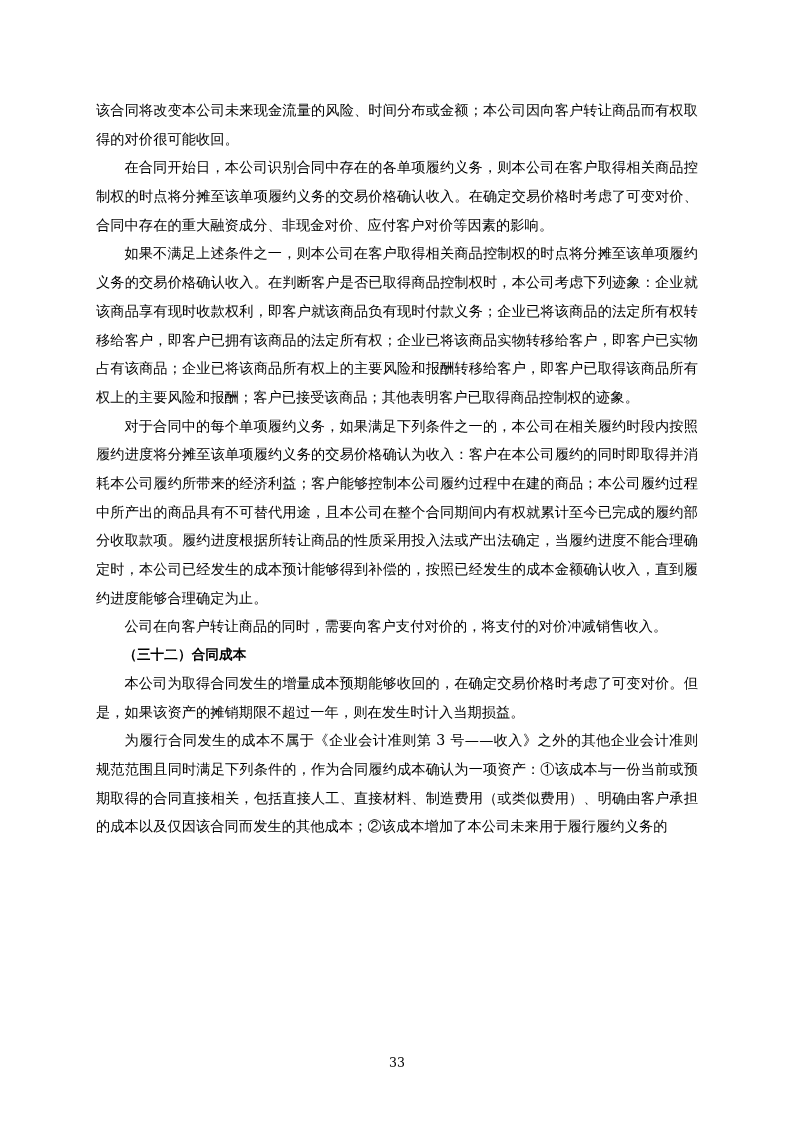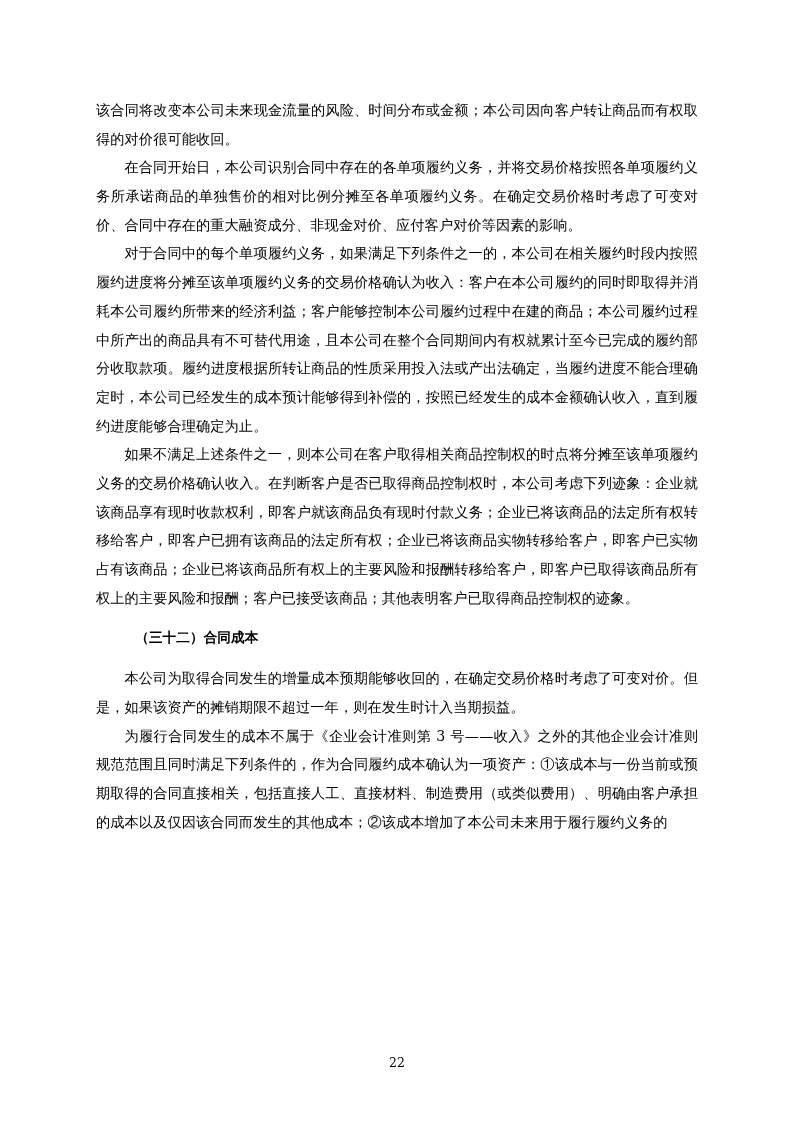--- a/index.html
+++ b/index.html
@@ -30,21 +30,21 @@
     letter-spacing: 0.1px;
   }
   .para {
     margin: 0;
     text-indent: 2em;
   }
   .para.noindent {
     text-indent: 0;
   }
   .heading {
-    margin: 12px;
+    margin: 0;
     text-indent: 2em;
     font-weight: bold;
     font-family: "DejaVu Sans", "Liberation Sans", sans-serif;
     font-size: 13.6px;
     line-height: 2.05;
   }
   .page-number {
     position: absolute;
     left: 0;
     right: 0;
@@ -53,21 +53,22 @@
     font-size: 12.5px;
     font-family: "DejaVu Serif", "Liberation Serif", serif;
   }
 </style>
 </head>
 <body>
 
 <div class="page">
   <div class="doc-body">
     <p class="para noindent">该合同将改变本公司未来现金流量的风险、时间分布或金额；本公司因向客户转让商品而有权取得的对价很可能收回。</p>
-    <p class="para">在合同开始日，本公司识别合同中存在的各单项履约义务，并将交易价格按照各单项履约义务所承诺商品的单独售价的相对比例分摊至各单项履约义务。在确定交易价格时考虑了可变对价、合同中存在的重大融资成分、非现金对价、应付客户对价等因素的影响。</p>
+    <p class="para">在合同开始日，本公司识别合同中存在的各单项履约义务，则本公司在客户取得相关商品控制权的时点将分摊至该单项履约义务的交易价格确认收入。在确定交易价格时考虑了可变对价、合同中存在的重大融资成分、非现金对价、应付客户对价等因素的影响。</p>
+    <p class="para">如果不满足上述条件之一，则本公司在客户取得相关商品控制权的时点将分摊至该单项履约义务的交易价格确认收入。在判断客户是否已取得商品控制权时，本公司考虑下列迹象：企业就该商品享有现时收款权利，即客户就该商品负有现时付款义务；企业已将该商品的法定所有权转移给客户，即客户已拥有该商品的法定所有权；企业已将该商品实物转移给客户，即客户已实物占有该商品；企业已将该商品所有权上的主要风险和报酬转移给客户，即客户已取得该商品所有权上的主要风险和报酬；客户已接受该商品；其他表明客户已取得商品控制权的迹象。</p>
     <p class="para">对于合同中的每个单项履约义务，如果满足下列条件之一的，本公司在相关履约时段内按照履约进度将分摊至该单项履约义务的交易价格确认为收入：客户在本公司履约的同时即取得并消耗本公司履约所带来的经济利益；客户能够控制本公司履约过程中在建的商品；本公司履约过程中所产出的商品具有不可替代用途，且本公司在整个合同期间内有权就累计至今已完成的履约部分收取款项。履约进度根据所转让商品的性质采用投入法或产出法确定，当履约进度不能合理确定时，本公司已经发生的成本预计能够得到补偿的，按照已经发生的成本金额确认收入，直到履约进度能够合理确定为止。</p>
-    <p class="para">如果不满足上述条件之一，则本公司在客户取得相关商品控制权的时点将分摊至该单项履约义务的交易价格确认收入。在判断客户是否已取得商品控制权时，本公司考虑下列迹象：企业就该商品享有现时收款权利，即客户就该商品负有现时付款义务；企业已将该商品的法定所有权转移给客户，即客户已拥有该商品的法定所有权；企业已将该商品实物转移给客户，即客户已实物占有该商品；企业已将该商品所有权上的主要风险和报酬转移给客户，即客户已取得该商品所有权上的主要风险和报酬；客户已接受该商品；其他表明客户已取得商品控制权的迹象。</p>
+    <p class="para">公司在向客户转让商品的同时，需要向客户支付对价的，将支付的对价冲减销售收入。</p>
     <p class="heading">（三十二）合同成本</p>
     <p class="para">本公司为取得合同发生的增量成本预期能够收回的，在确定交易价格时考虑了可变对价。但是，如果该资产的摊销期限不超过一年，则在发生时计入当期损益。</p>
     <p class="para">为履行合同发生的成本不属于《企业会计准则第 3 号——收入》之外的其他企业会计准则规范范围且同时满足下列条件的，作为合同履约成本确认为一项资产：①该成本与一份当前或预期取得的合同直接相关，包括直接人工、直接材料、制造费用（或类似费用）、明确由客户承担的成本以及仅因该合同而发生的其他成本；②该成本增加了本公司未来用于履行履约义务的</p>
   </div>
-  <div class="page-number">22</div>
+  <div class="page-number">33</div>
 </div>
 
 </body></html>

